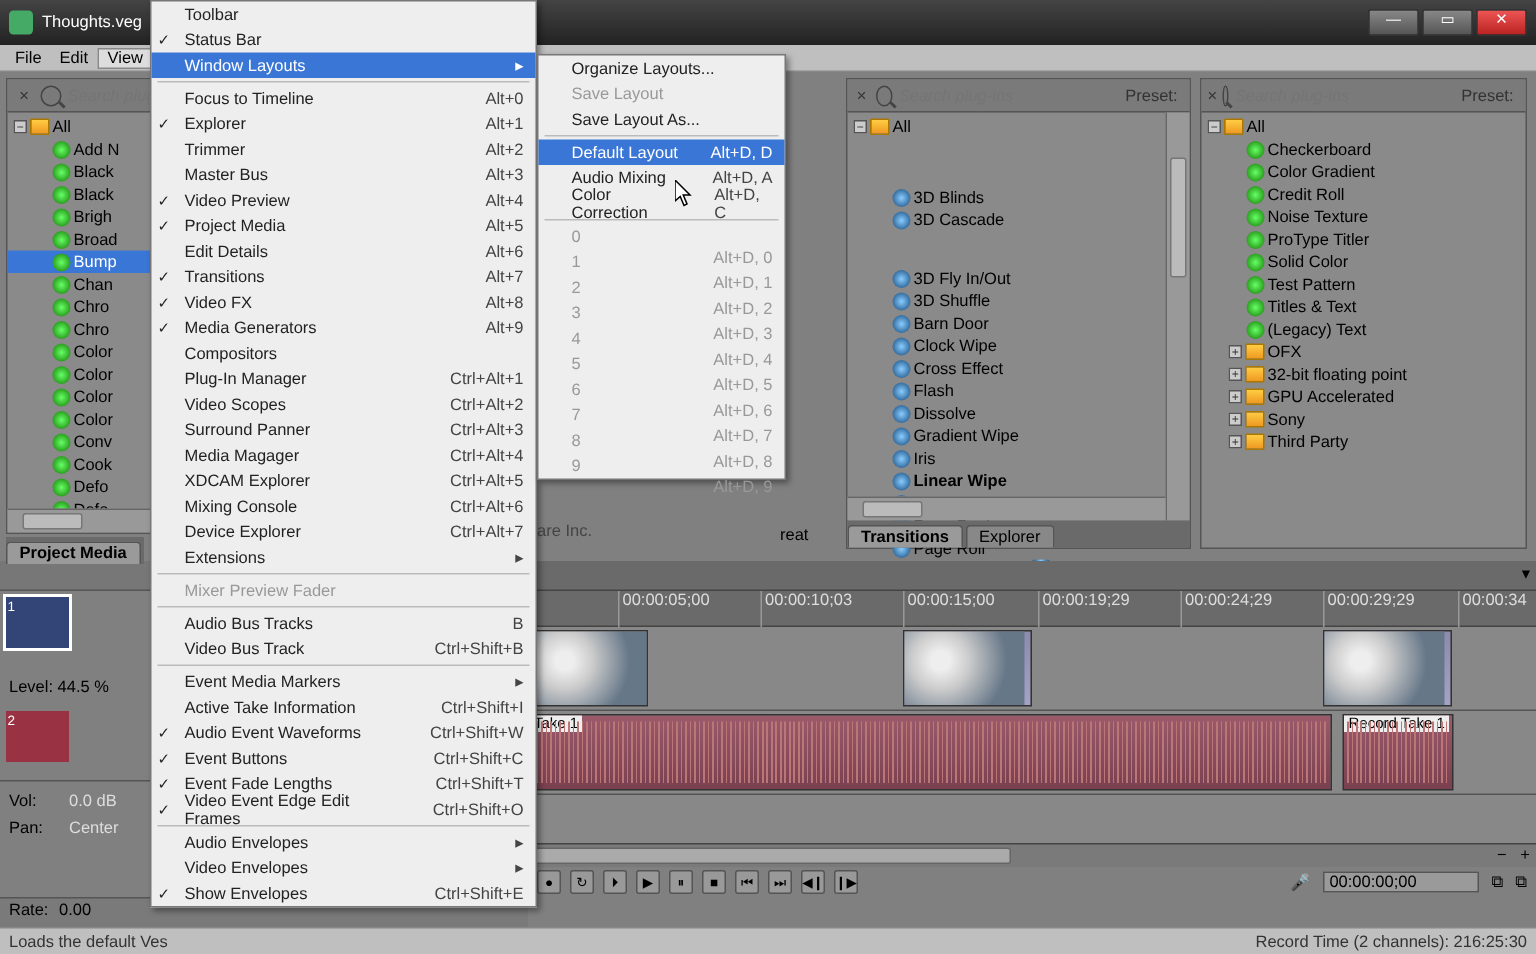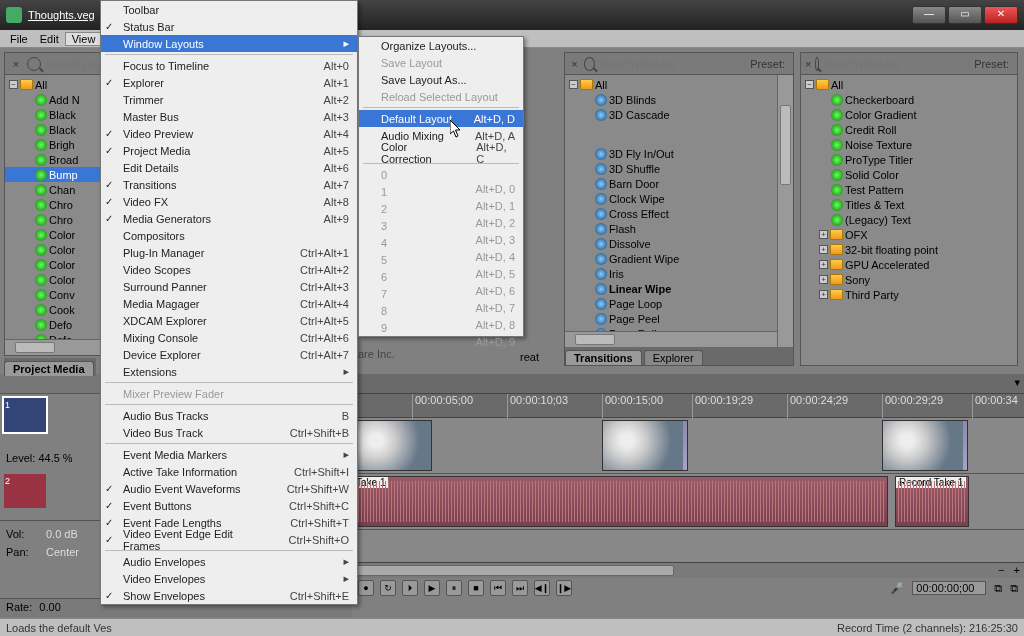--- a/index.html
+++ b/index.html
@@ -1,21 +1,21 @@
 <!DOCTYPE html>
 <html><head>
 <meta charset="utf-8">
 <style>
 * { box-sizing: border-box; margin: 0; padding: 0; font-family: "Segoe UI", Tahoma, sans-serif; font-size: 11px; }
 body { background: #808080; width: 1024px; height: 636px; overflow: hidden; position: relative; }
 
 
 .titlebar { height: 30px; background: linear-gradient(#444,#222); display: flex; align-items: center; padding: 0 6px; color: #ddd; }
 .titlebar .appicon { width: 16px; height: 16px; background:#4a6; border-radius:3px; margin-right:6px;}
-.titlebar .wname { flex:1; color:#fff;text-decoration:underline;}
+.titlebar .wname { flex:1; color:#fff;}
 .winbtns { display:flex; gap:2px;}
 .winbtn { width:34px; height:18px; background:linear-gradient(#888,#555); border:1px solid #333; border-radius:2px; color:#fff; text-align:center; line-height:14px; font-size:10px;}
 .winbtn.close { background:linear-gradient(#e55,#b22);}
 .winbtn.max { }
 .winbtn.min { }
 
 
 .menubar { height: 18px; background:#bfbfbf; display:flex; align-items:center; padding-left:4px; border-bottom:1px solid #888;}
 .menubar span { padding:0 6px; cursor:default;}
 
@@ -71,21 +71,21 @@
 .vidclip{ background:linear-gradient(#8d8ab0,#a5a2c8); display:flex; align-items:center;}
 .vidclip .th{ width:80px; height:100%; background:radial-gradient(circle at 30% 40%, #eee 10%, #ccc 30%, #678 70%);}
 .audclip{ background:linear-gradient(#9a5a6a,#7a4050);}
 .audlabel{ position:absolute; top:0; left:0; font-size:10px; background:#eee; padding:0 3px;}
 .audwave{ position:absolute; left:2px; right:2px; top:4px; bottom:4px; background:repeating-linear-gradient(90deg,#b77,#b77 1px,transparent 1px,transparent 3px);}
 .tl-hscroll{ position:absolute; left:0; right:0; bottom:20px; height:16px; background:#7a7a7a; border-top:1px solid #444;}
 .tl-hscroll .thumb{ position:absolute; top:2px; bottom:2px; left:2px; width:320px; background:#aaa; border:1px solid #666; border-radius:2px;}
 .transport{ position:absolute; left:0; right:0; bottom:0; height:20px; background:#808080; display:flex; align-items:center; gap:6px; padding:0 6px;}
 .tbtn{ width:16px;height:16px; background:#999; border:1px solid #555; border-radius:2px; display:flex; align-items:center; justify-content:center; font-size:9px;}
 .timepane{ margin-left:auto; display:flex; align-items:center; gap:8px; color:#000;}
-.timepane input{ width:74px; background:#9a9a9a; border:1px solid #555; text-align:left; padding:0 3px;}
+.timepane input{ width:104px; background:#9a9a9a; border:1px solid #555; text-align:left; padding:0 3px;}
 
 
 .statusbar{ position:absolute; left:0; right:0; bottom:0; height:18px; background:#bfbfbf; border-top:1px solid #888; display:flex; align-items:center; padding:0 6px; color:#333;}
 .statusbar .right{ margin-left:auto;}
 
 
 .menu{ position:absolute; background:#eee; border:1px solid #777; box-shadow:2px 2px 4px rgba(0,0,0,.4);}
 .menu .mrow{ display:flex; align-items:center; height:17px; padding:0 8px 0 22px; color:#222; position:relative;}
 .menu .mrow .chk{ position:absolute; left:4px; width:12px; font-size:10px;}
 .menu .mrow .sc{ margin-left:auto; color:#444; padding-left:20px;}
@@ -213,21 +213,21 @@
       <span class="mag"></span>
       <input placeholder="Search plug-ins" style="">
       <span class="presetlbl">Preset:</span>
     </div>
     <div class="tree" id="tree-mid">
         <div class="tree-row">
           <span class="expander">−</span>
           <span class="icon-folder"></span>
           <span class="lbl">All</span>
         </div>
-        <div class="tree-row" style="padding-left: 30px;">
+        <div class="tree-row" style="padding-left: 30px; margin-top: 32px;">
           <span class="icon-tr"></span>
           <span class="lbl">3D Blinds</span>
         </div>
         <div class="tree-row" style="padding-left: 30px;">
           <span class="icon-tr"></span>
           <span class="lbl">3D Cascade</span>
         </div>
         <div class="tree-row" style="padding-left: 30px; margin-top: 24px;">
           <span class="icon-tr"></span>
           <span class="lbl">3D Fly In/Out</span>
@@ -632,23 +632,20 @@
 <div class="menu" id="layouts-menu" style="left:358px; top:36px; width:166px;">
     <div class="mrow">
       <span>Organize Layouts...</span>
     </div>
     <div class="mrow dis">
       <span>Save Layout</span>
     </div>
     <div class="mrow">
       <span>Save Layout As...</span>
     </div>
-    <div class="mrow dis">
-      <span>Reload Selected Layout</span>
-    </div>
     <hr>
     <div class="mrow hl">
       <span>Default Layout</span>
       <span class="sc">Alt+D, D</span>
     </div>
     <div class="mrow">
       <span>Audio Mixing</span>
       <span class="sc">Alt+D, A</span>
     </div>
     <div class="mrow">

